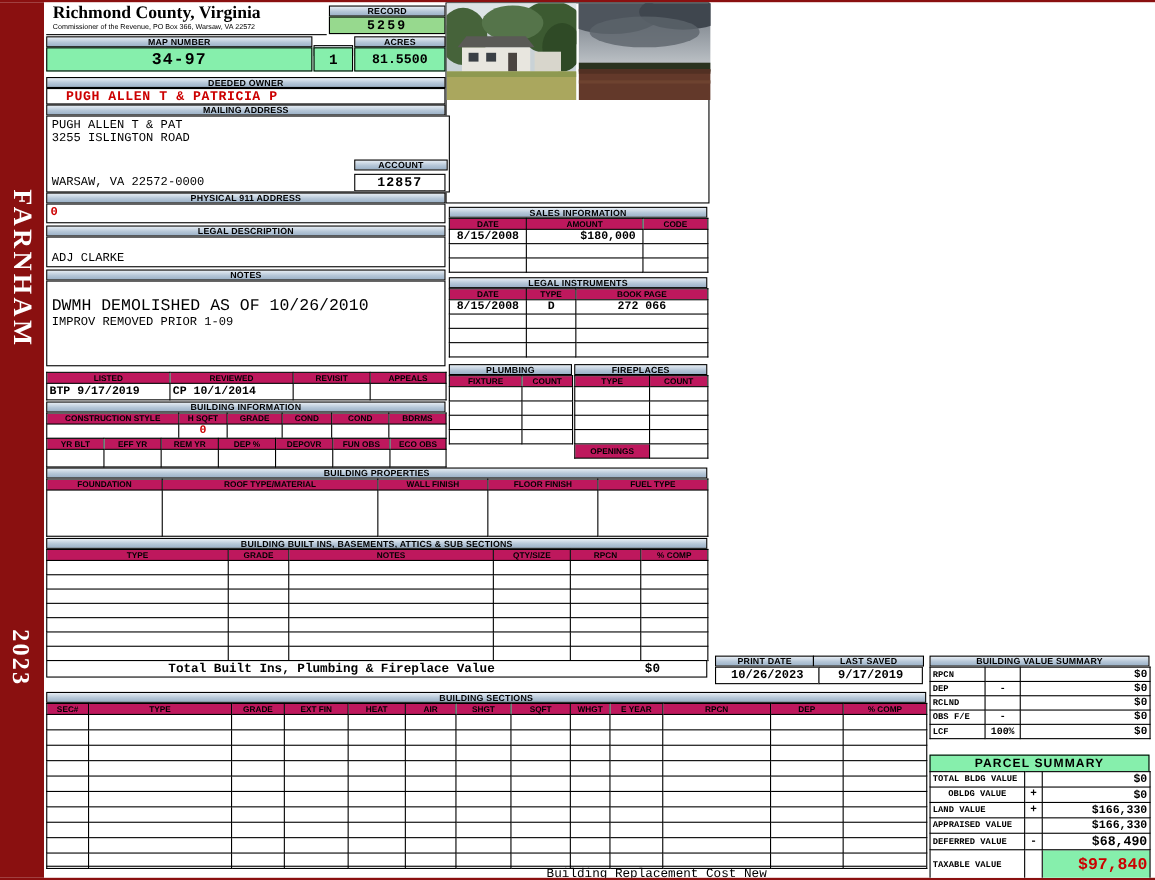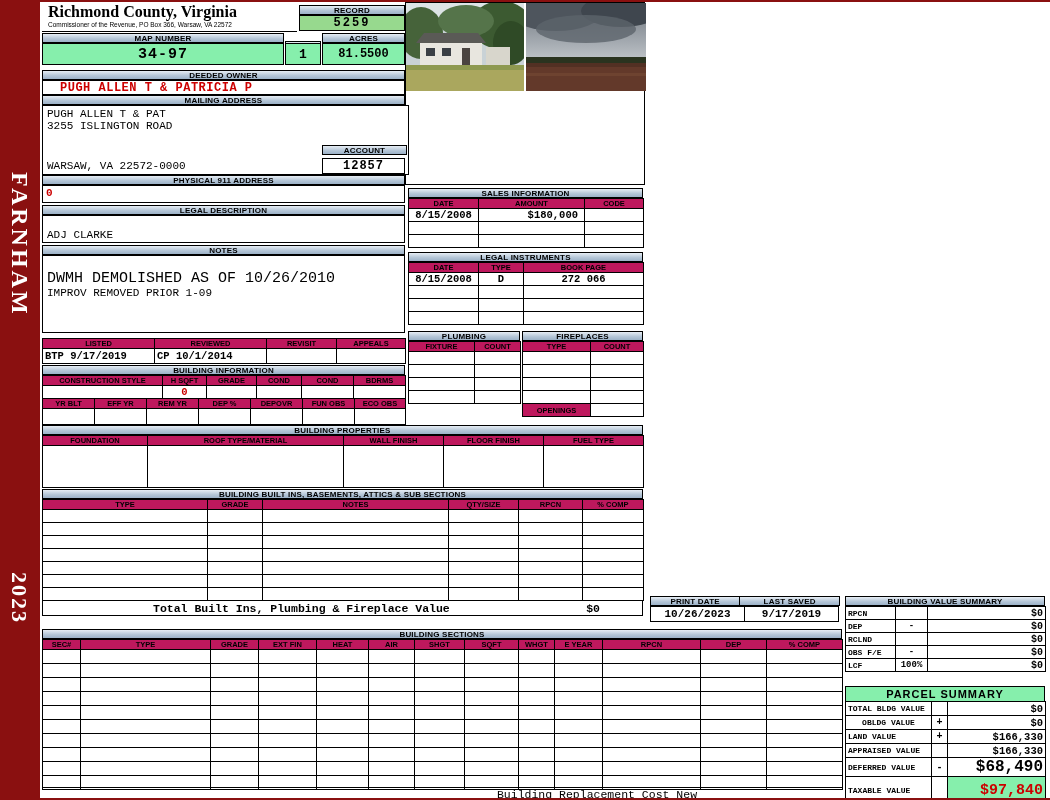--- a/index.html
+++ b/index.html
@@ -740,21 +740,21 @@
           <td style="text-align:right;font-size:10.5px">$166,330</td>
         </tr>
         <tr>
           <td style="font-size:8px;text-align:left;height:14px">APPRAISED VALUE</td>
           <td style="font-size:10px"></td>
           <td style="text-align:right;font-size:10.5px">$166,330</td>
         </tr>
         <tr>
           <td style="font-size:8px;text-align:left;height:14px">DEFERRED VALUE</td>
           <td style="font-size:10px">-</td>
-          <td style="text-align:right;font-size:16px">$68,490</td>
+          <td style="text-align:right;font-size:12px">$68,490</td>
         </tr>
         <tr>
           <td style="font-size:8px;text-align:left;height:28px;white-space:normal;line-height:10px">TAXABLE VALUE</td>
           <td></td>
           <td class="yellow red" style="text-align:right;font-size:15px">$97,840</td>
         </tr>
       </tbody>
     </table>
   </div>
 

